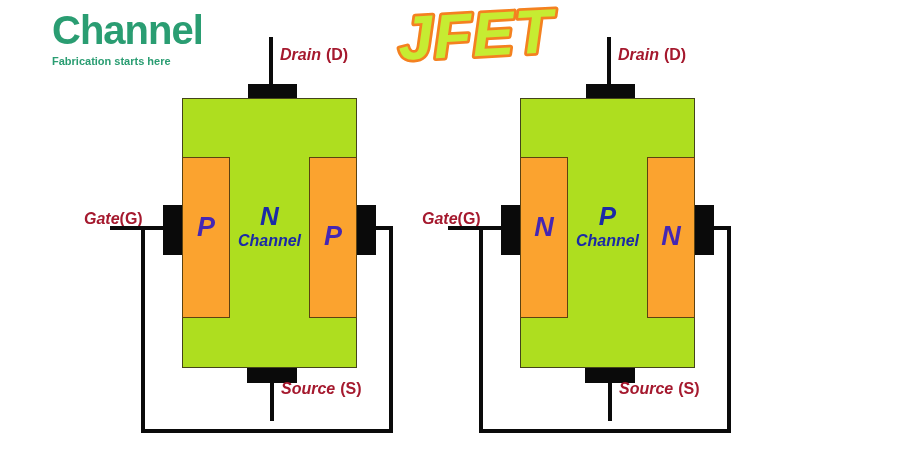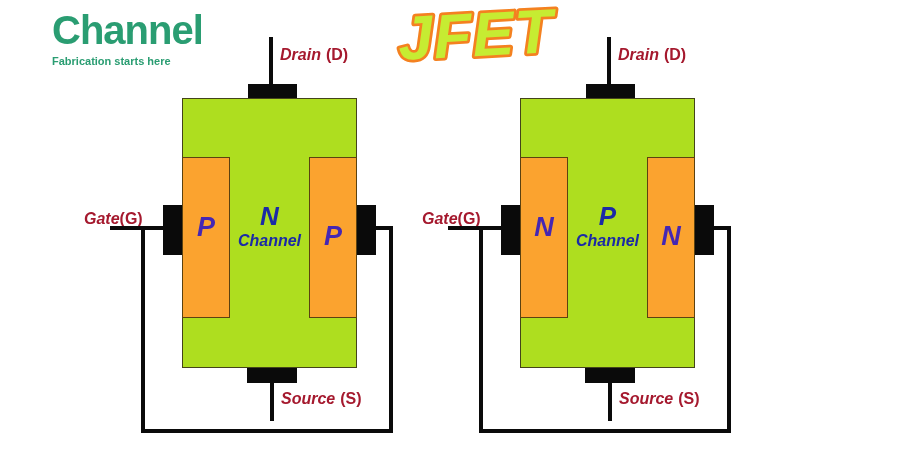--- a/index.html
+++ b/index.html
@@ -46,21 +46,21 @@
   .gate-loop {
     position:absolute; left:31px; top:189px; width:252px; height:207px;
     border:4px solid #0a0a0a; border-top:none; box-sizing:border-box;
   }
 
   .label { position:absolute; color:#a5192e; font-weight:bold; font-size:16px; white-space:nowrap; }
   .it { font-style:italic; }
   .sp { margin-right:5px; }
   .drain-label  { left:170px; top:9px; }
   .gate-label   { left:-26px; top:173px; }
-  .source-label { left:171px; top:353px; }
+  .source-label { left:171px; top:343px; }
 
   .region-letter {
     position:absolute; width:48px; text-align:center;
     color:#4527b3; font-weight:bold; font-style:italic; font-size:27px;
   }
   .rl-left  { left:72px;  top:175px; }
   .rl-right { left:199px; top:184px; }
 
   .channel-label {
     position:absolute; left:120px; top:166px; width:79px; text-align:center;

